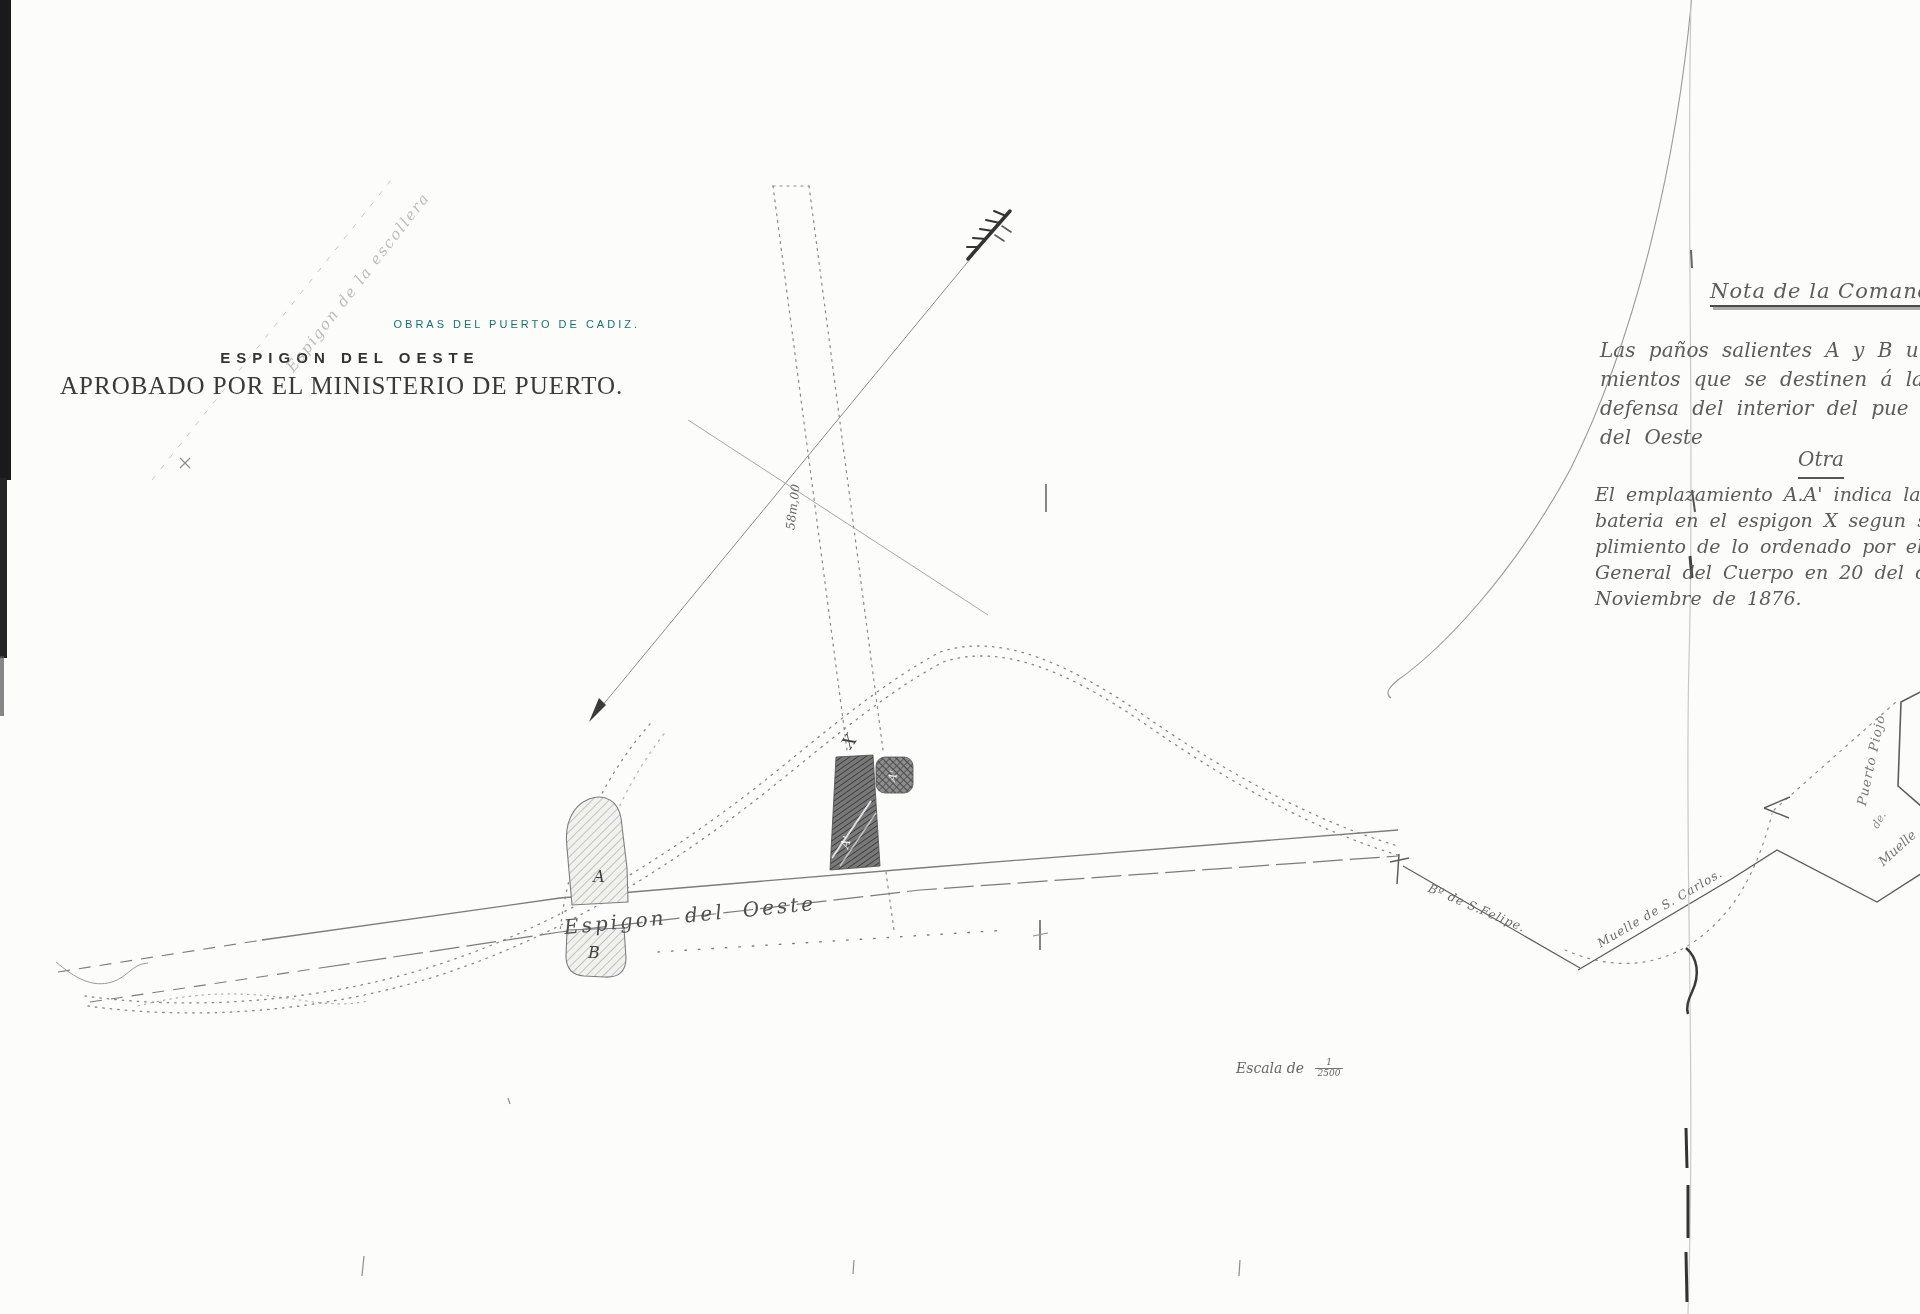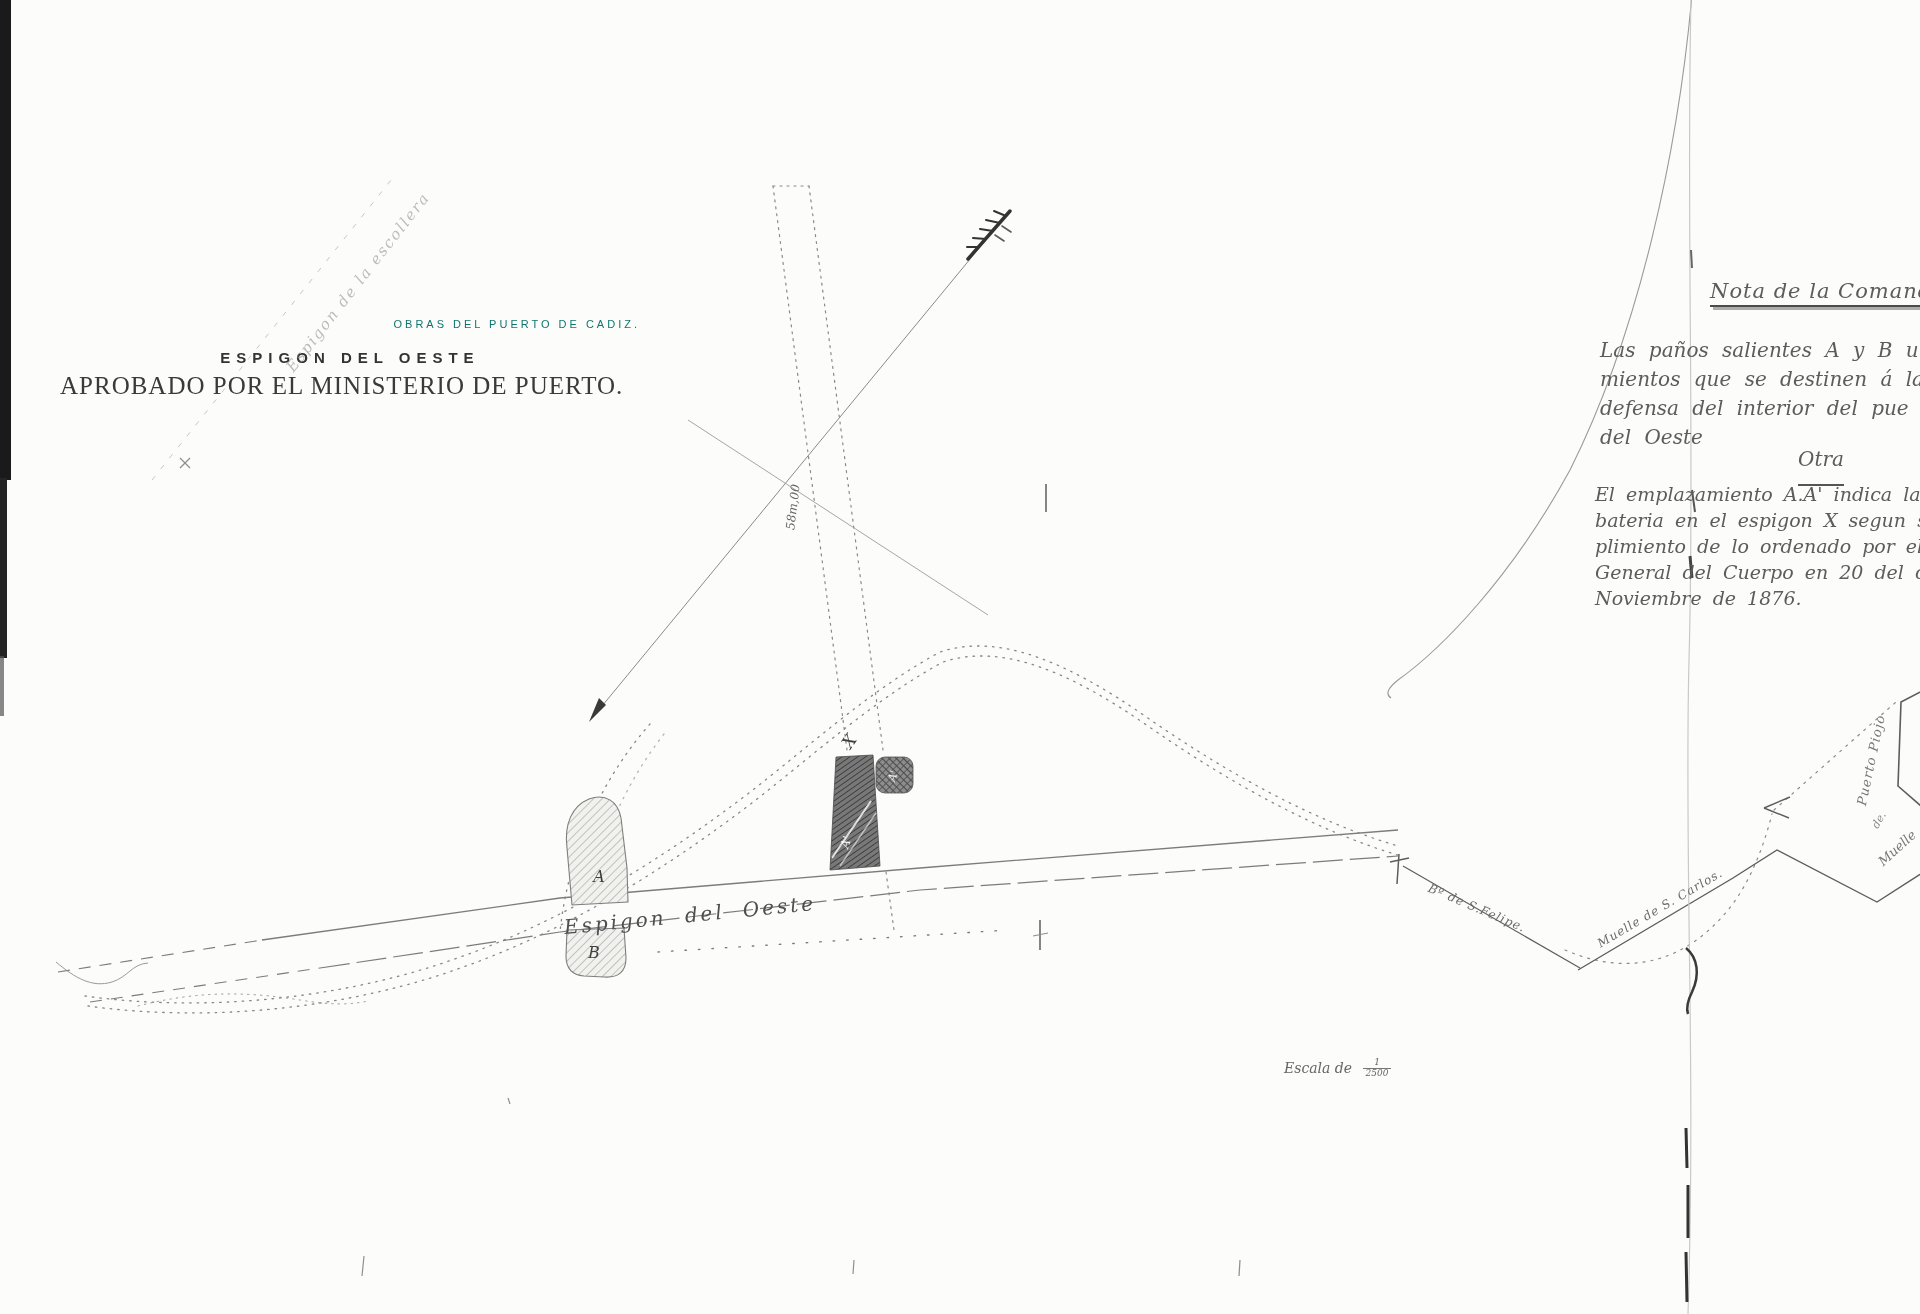--- a/index.html
+++ b/index.html
@@ -12,21 +12,21 @@
   
   .t1{left:80px;top:318px;width:560px;text-align:right;font-size:11px;letter-spacing:3px;color:#0f766e;}
   .t2{left:80px;top:349px;width:540px;text-align:center;font-size:15px;font-weight:700;letter-spacing:6px;color:#333;}
   .t3{left:60px;top:372px;width:560px;text-align:center;font-size:25px;letter-spacing:1px;color:#3a3a3a;font-family:"Liberation Serif",serif;}
   
   .hw{font-family:"DejaVu Serif",serif;font-style:italic;color:#5c5c5c;}
   .note-head{left:1710px;top:279px;font-size:21px;letter-spacing:1px;
     border-bottom:2.5px solid #4b4b4b;padding-bottom:2px;
     box-shadow:0 6px 0 -3px rgba(75,75,75,.45);}
   .note-p1{left:1600px;top:336px;font-size:20px;line-height:29px;word-spacing:7px;}
-  .note-otra{left:1798px;top:447px;font-size:20px;border-bottom:2px solid #555;padding-bottom:13px;}
+  .note-otra{left:1798px;top:447px;font-size:20px;border-bottom:2px solid #555;padding-bottom:6px;}
   .note-p2{left:1595px;top:481px;font-size:19px;line-height:26px;word-spacing:5px;}
   .map-lbl{font-family:"DejaVu Serif",serif;font-style:italic;color:#555;}
 </style>
 </head>
 <body>
 
 <div id="canvas">
 
   <svg id="map-svg" viewBox="0 0 1920 1314" xmlns="http://www.w3.org/2000/svg">
     <defs>
@@ -193,21 +193,21 @@
   <div class="abs map-lbl" style="left:1477px;top:908px;transform:translate(-50%,-50%) rotate(23deg);font-size:12px;letter-spacing:1px;color:#6a6a6a;">Bº de S.Felipe.</div>
 
   <div class="abs map-lbl" style="left:1660px;top:908px;transform:translate(-50%,-50%) rotate(-30.5deg);font-size:12px;letter-spacing:1px;color:#6a6a6a;">Muelle de S. Carlos.</div>
 
   <div class="abs map-lbl" style="left:1871px;top:760px;transform:translate(-50%,-50%) rotate(-78deg);font-size:13px;letter-spacing:1px;color:#777;">Puerto Piojo</div>
 
   <div class="abs map-lbl" style="left:1879px;top:820px;transform:translate(-50%,-50%) rotate(-60deg);font-size:11px;color:#888;">de.</div>
 
   <div class="abs map-lbl" style="left:1897px;top:848px;transform:translate(-50%,-50%) rotate(-42deg);font-size:13px;color:#777;">Muelle</div>
 
-  <div class="abs" style="left:1284px;top:1058px;">
+  <div class="abs" style="left:1236px;top:1058px;">
     <span class="map-lbl" style="font-size:14px;color:#666;">Escala de</span>
     <span style="display:inline-block;vertical-align:middle;text-align:center;font-family:'DejaVu Serif',serif;font-style:italic;font-size:9px;color:#666;margin-left:6px;line-height:1.1;">
       <span style="display:block;">1</span>
       <span style="display:block;border-top:1px solid #777;padding:0 3px;text-align:center;">2500</span>
     </span>
   </div>
 
 </div>
 
 </body></html>

